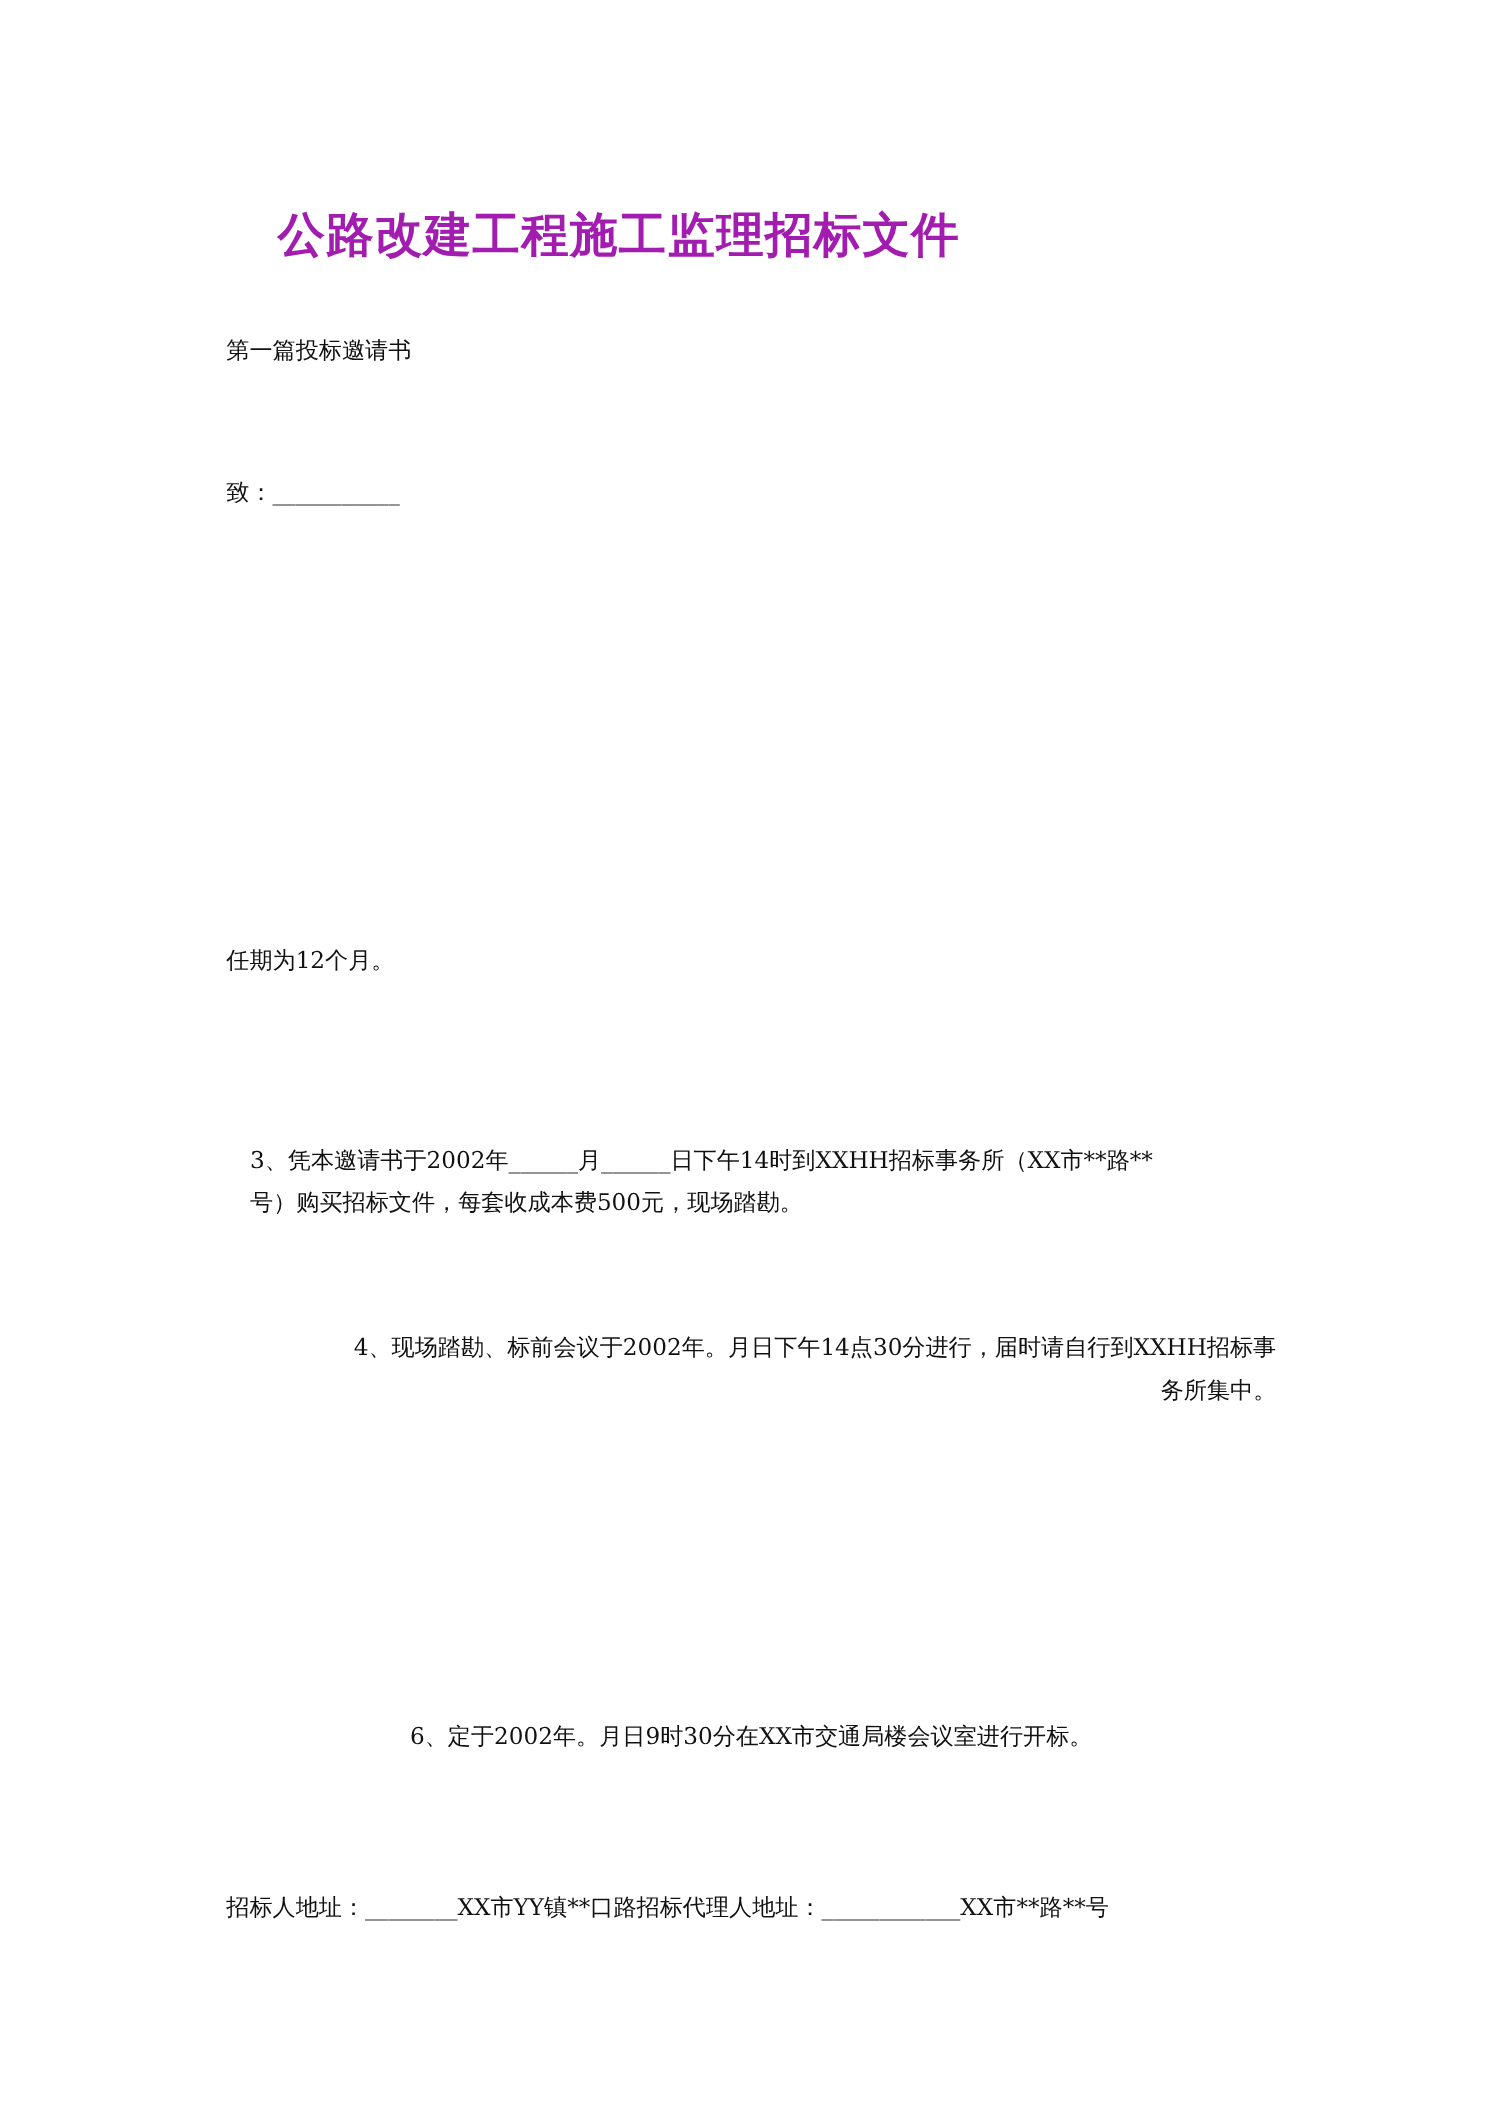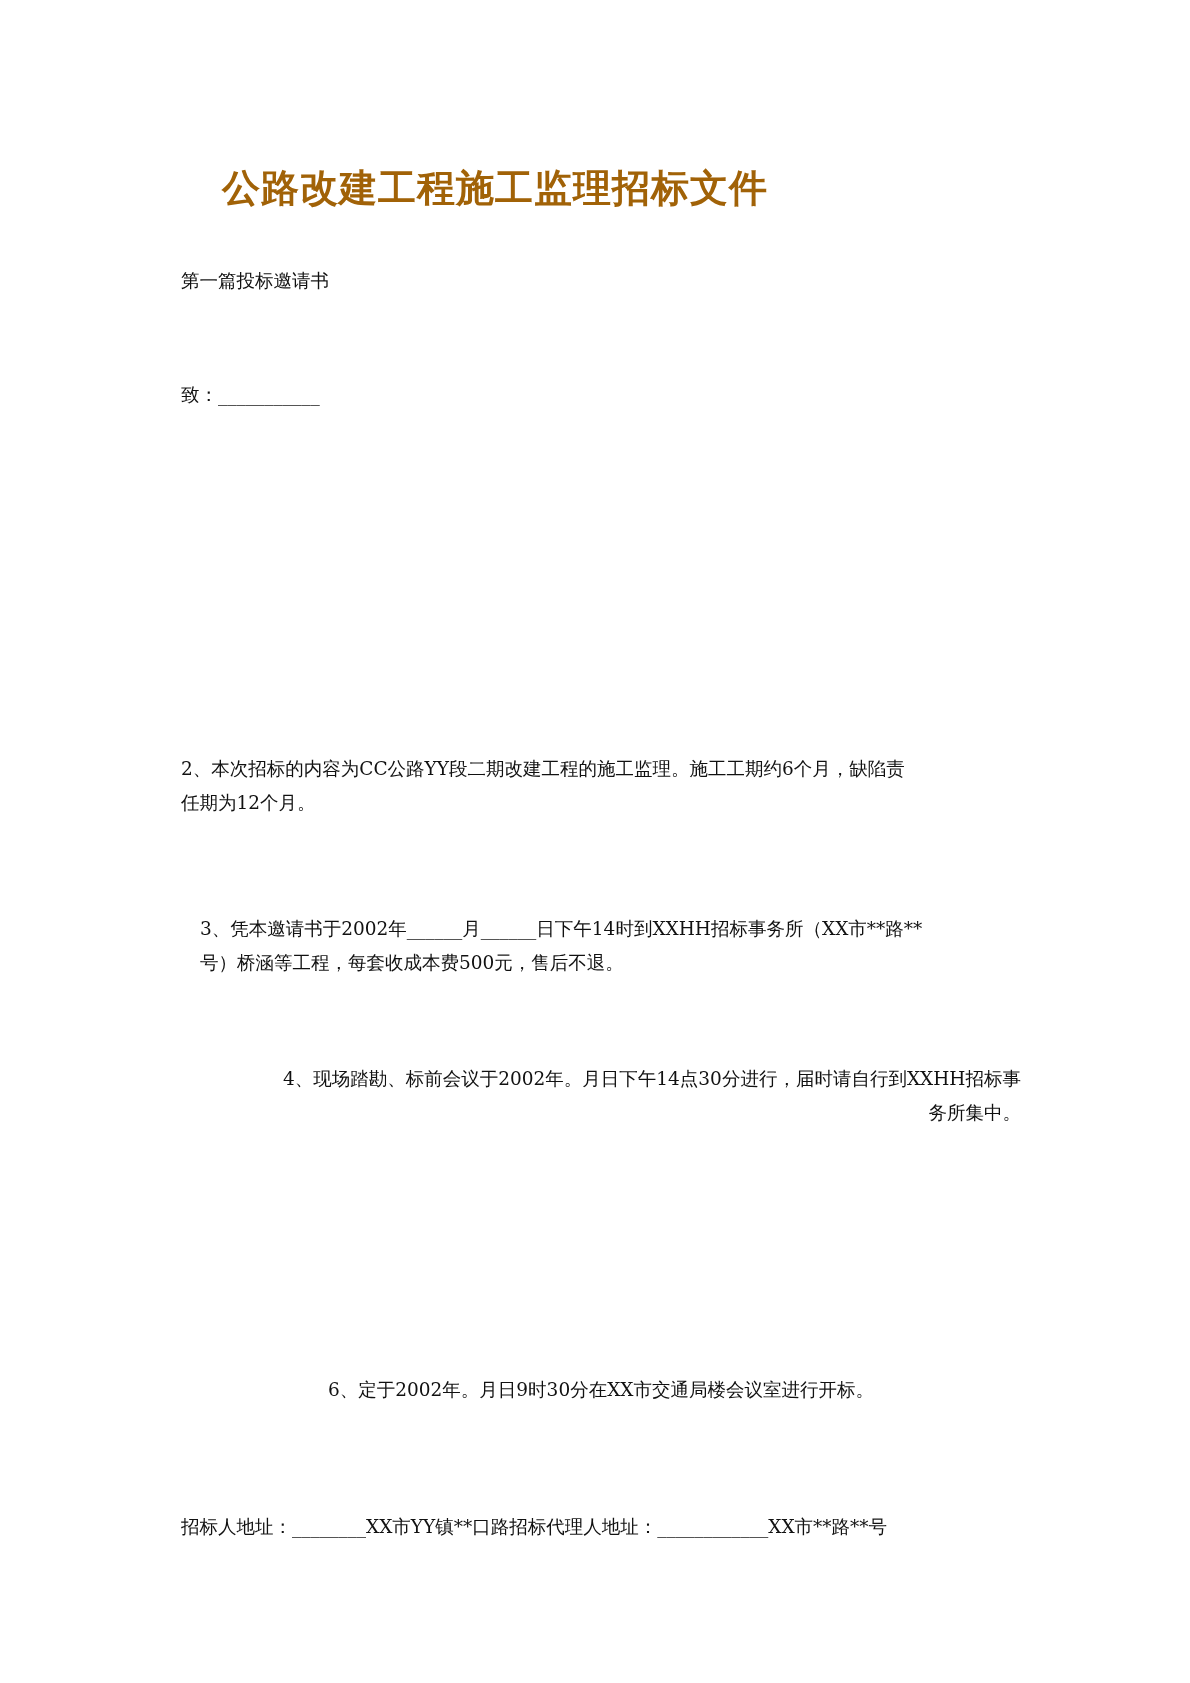--- a/index.html
+++ b/index.html
@@ -24,21 +24,21 @@
     }
     .title {
       position: absolute;
       left: 0;
       width: 990px;
       top: 163px;
       text-align: center;
       font-size: 38px;
       font-weight: bold;
       letter-spacing: 1px;
-      color: #a16207;
+      color: #a21caf;
       margin: 0;
     }
     .line {
       position: absolute;
       left: 181px;
       width: 840px;
       font-size: 18.5px;
       line-height: 34px;
       white-space: nowrap;
       margin: 0;
@@ -62,27 +62,26 @@
 <div class="page">
 
   <h1 class="title">公路改建工程施工监理招标文件</h1>
 
   <p class="line" style="top:264px;">第一篇投标邀请书</p>
 
   <p class="line" style="top:378px;">致：___________</p>
 
 
   <div class="para" style="top:752px;">
-    <span class="l">2、本次招标的内容为CC公路YY段二期改建工程的施工监理。施工工期约6个月，缺陷责</span>
     <span class="l">任期为12个月。</span>
   </div>
 
   <div class="para" style="top:912px;margin-left:19px;">
     <span class="l">3、凭本邀请书于2002年______月______日下午14时到XXHH招标事务所（XX市**路**</span>
-    <span class="l">号）桥涵等工程，每套收成本费500元，售后不退。</span>
+    <span class="l">号）购买招标文件，每套收成本费500元，现场踏勘。</span>
   </div>
 
   <div class="para" style="top:1062px;text-align:right;">
     <span class="l">4、现场踏勘、标前会议于2002年。月日下午14点30分进行，届时请自行到XXHH招标事</span>
     <span class="l">务所集中。</span>
   </div>
 
 
   <div class="para" style="top:1373px;text-align:center;">
     <span class="l">6、定于2002年。月日9时30分在XX市交通局楼会议室进行开标。</span>

